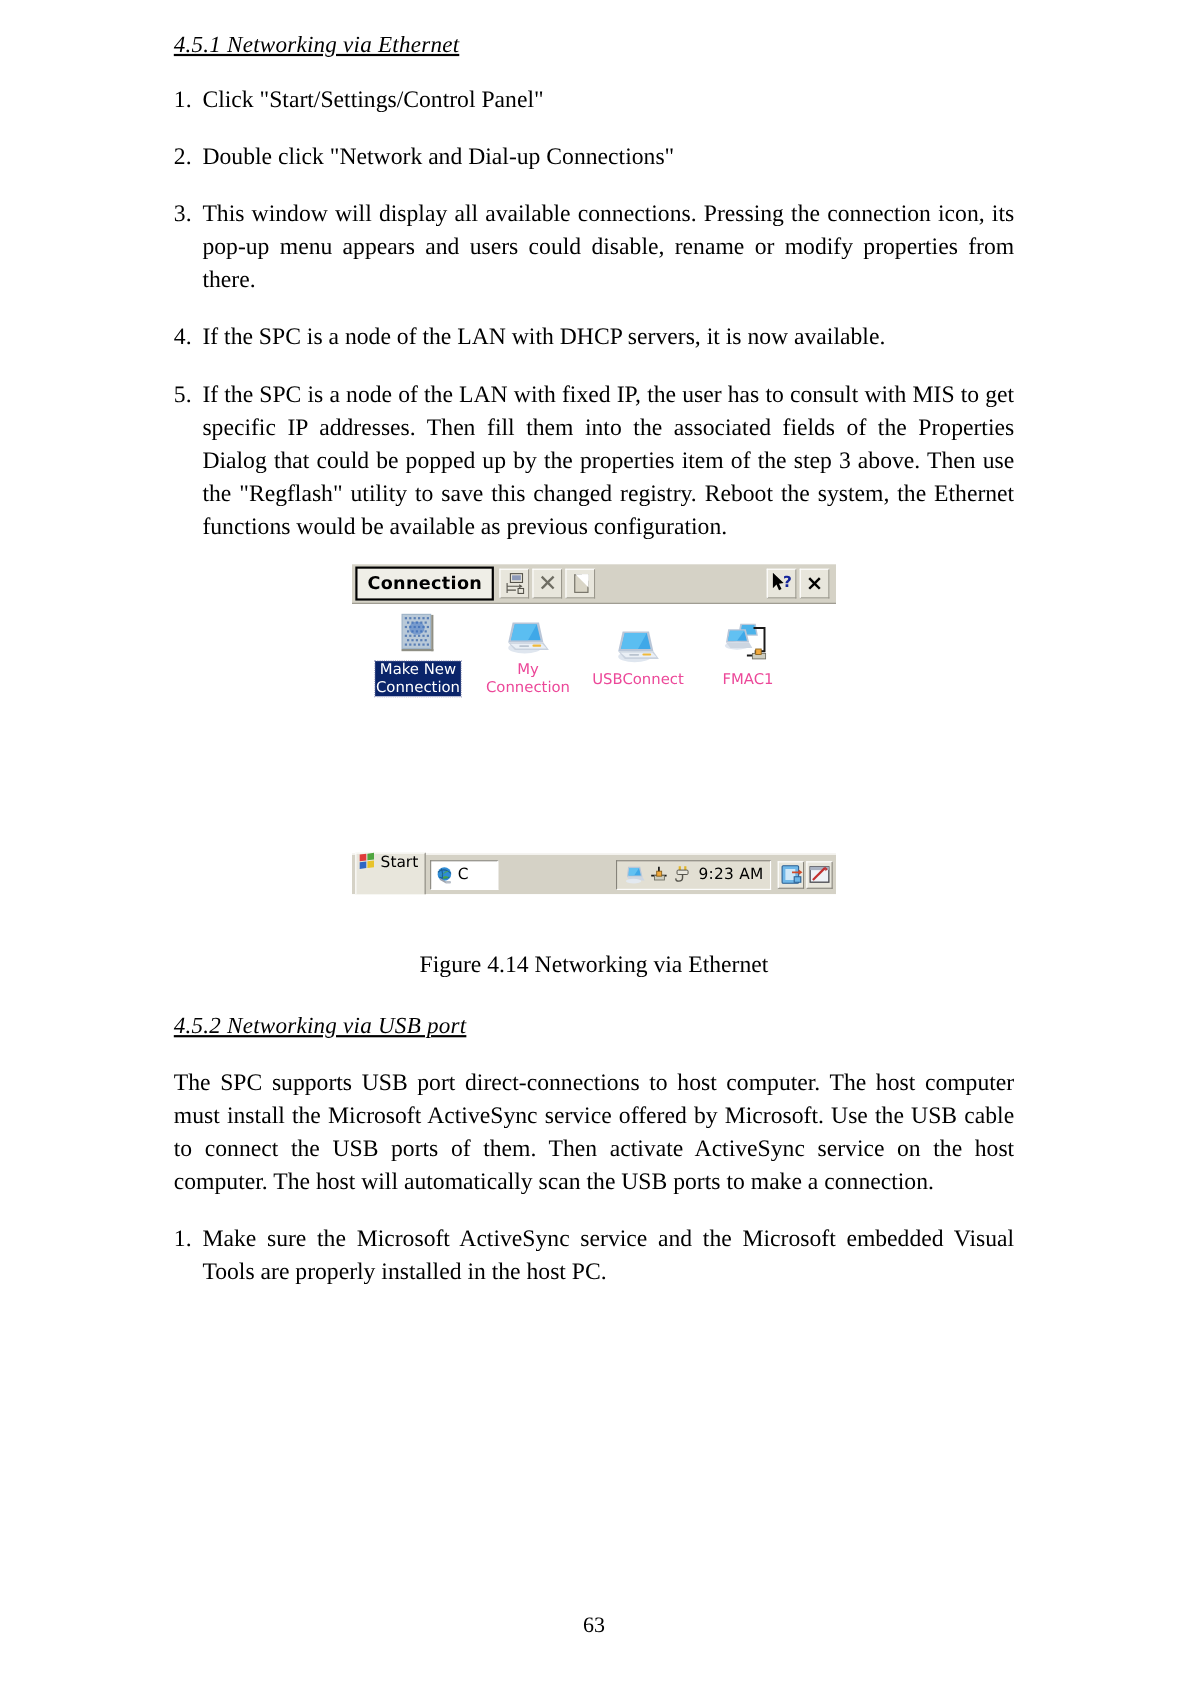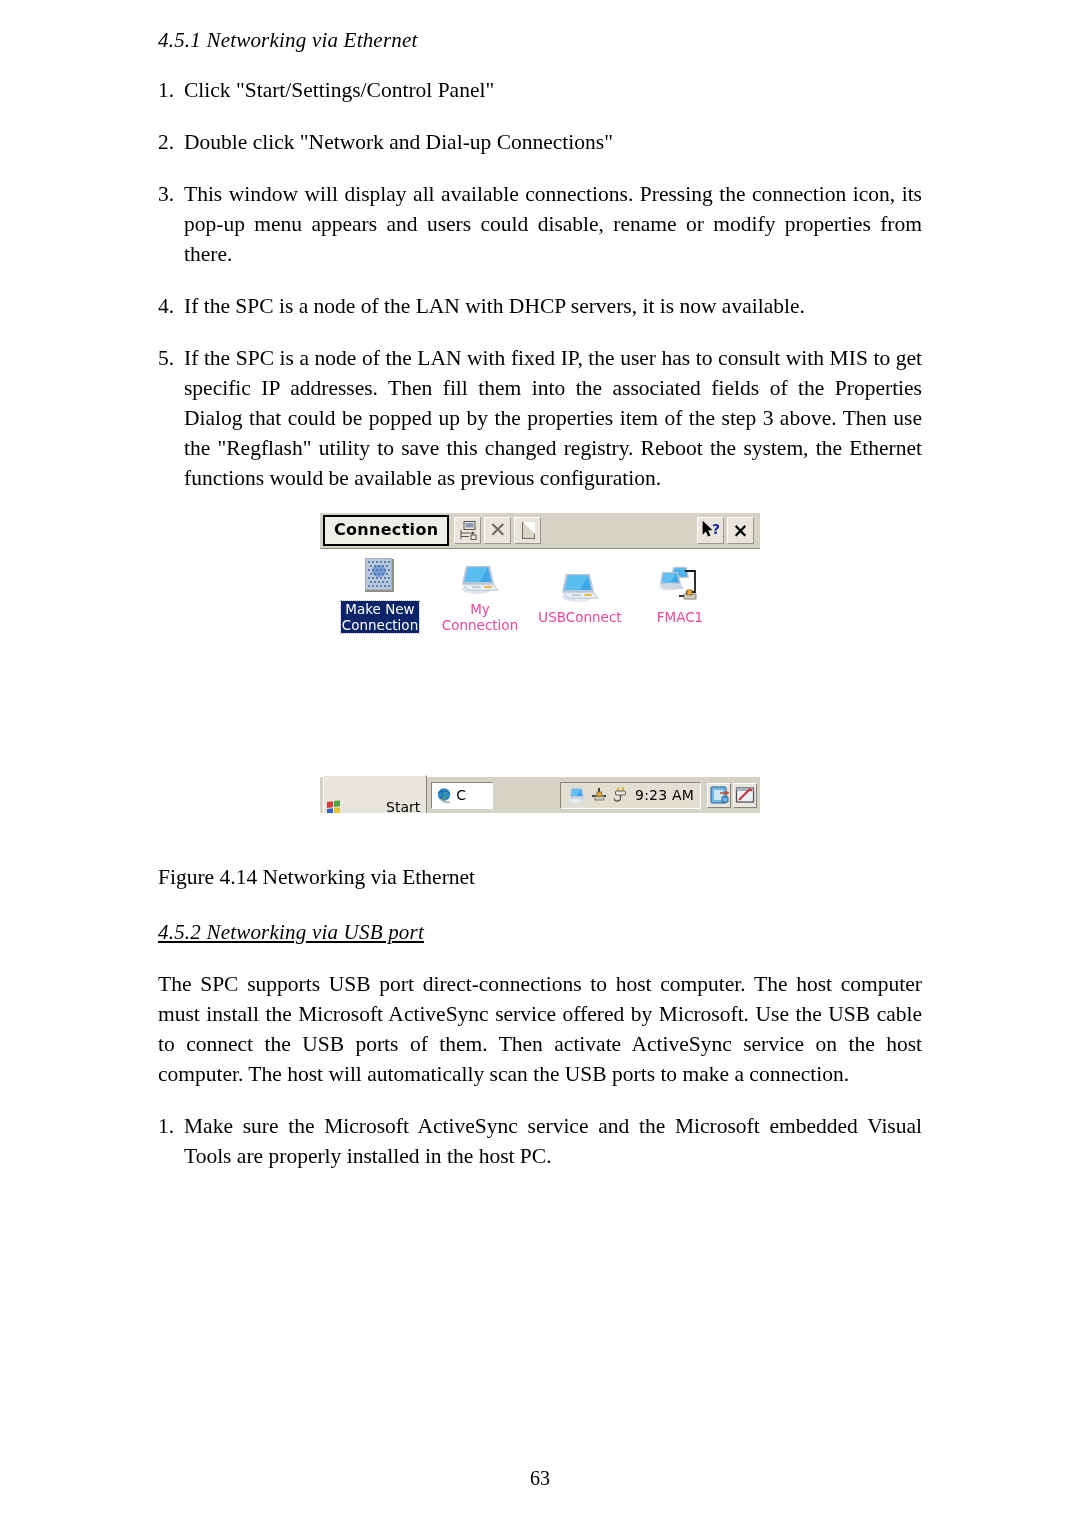--- a/index.html
+++ b/index.html
@@ -29,20 +29,21 @@
     font-size: 22px;
     font-weight: bold;
     text-decoration: underline;
     margin: 0;
     padding-top: 130px;
     letter-spacing: 0.2px;
   }
   .h-sub {
     font-size: 21px;
     font-style: italic;
+    text-decoration: underline;
     margin: 0;
     padding-top: 28px;
     letter-spacing: 0.2px;
   }
   .h-sub2 {
     font-size: 21px;
     font-style: italic;
     text-decoration: underline;
     margin: 0;
     padding-top: 30px;
@@ -225,27 +226,26 @@
     box-sizing: border-box;
   }
   .tb-start {
     height: 41px;
     background: #e8e6dc;
     border-top: 1px solid #ffffff;
     border-left: 1px solid #ffffff;
     border-right: 1px solid #86837a;
     border-bottom: 1px solid #86837a;
     display: flex;
-    align-items: flex-end;
+    align-items: flex-start;
     padding: 0 6px 0 3px;
     font-size: 14px;
     color: #000;
     margin-right: 4px;
     box-sizing: border-box;
-    gap: 40px;
   }
   .win-flag {
     width: 15px; height: 14px;
     position: relative;
     margin-right: 4px;
     transform: skewY(-7deg);
   }
   .win-flag i {
     position: absolute;
     width: 6px; height: 6px;
@@ -293,20 +293,21 @@
     border-top: 1px solid #ffffff;
     border-left: 1px solid #ffffff;
     border-right: 1px solid #86837a;
     border-bottom: 1px solid #86837a;
     margin-left: 2px;
     position: relative;
     box-sizing: border-box;
   }
 
   .fig-cap {
+    text-align: center;
     font-size: 21.5px;
     padding-top: 14px;
     font-family: "Liberation Serif", serif;
   }
 
   .page-num {
     position: absolute;
     left: 0; right: 0;
     top: 1443px;
     text-align: center;

